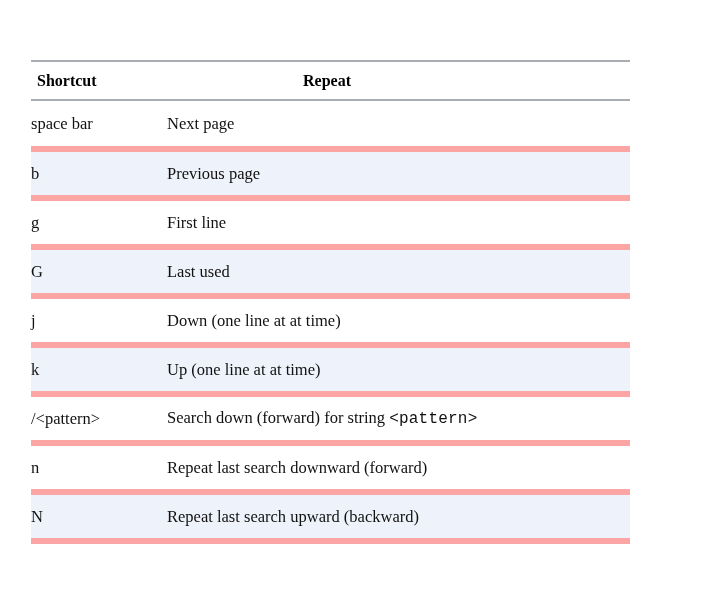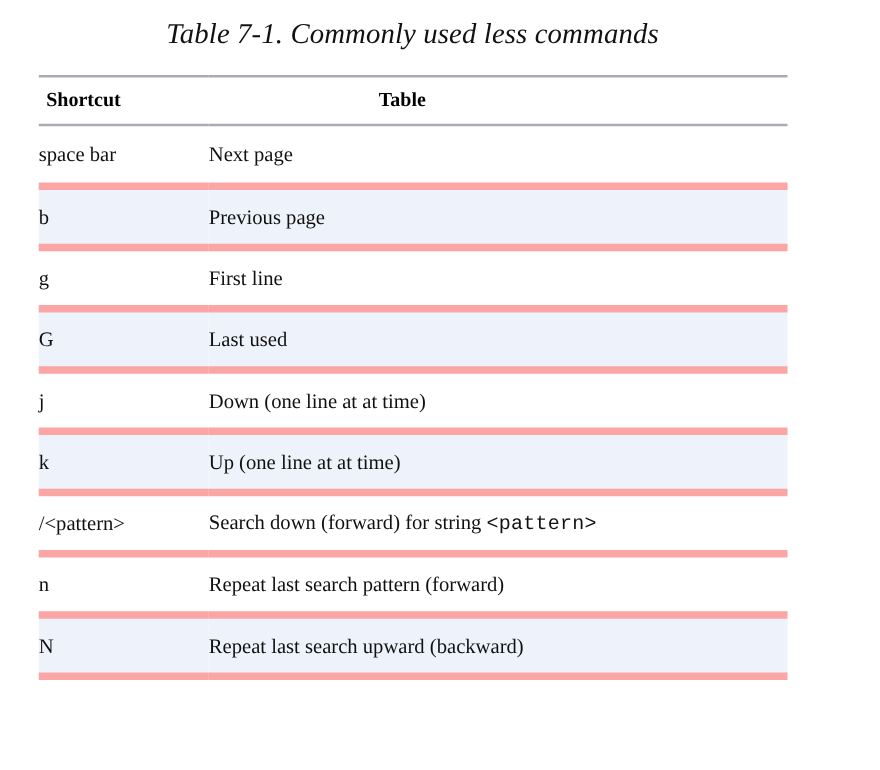--- a/index.html
+++ b/index.html
@@ -114,32 +114,31 @@
     font-size: 16px;
     letter-spacing: 0.2px;
     color: #111111;
   }
 </style>
 </head>
 <body>
 
 <div class="page">
 
-  <div class="table-title">Table 7-1. Commonly used less commands</div>
 
   <div class="table-wrap">
     <table class="cmd-table">
       <colgroup>
         <col class="col-shortcut">
         <col class="col-action">
       </colgroup>
       <thead>
         <tr>
           <th class="th-shortcut">Shortcut</th>
-          <th class="th-action">Table</th>
+          <th class="th-action">Repeat</th>
         </tr>
       </thead>
       <tbody id="table-body">
           <tr class="row-plain">
             <td class="cell-shortcut">space bar</td>
             <td class="cell-action"><span class="action-inner"><span>Next page</span></span></td>
           </tr>
           <tr class="row-shaded">
             <td class="cell-shortcut">b</td>
             <td class="cell-action"><span class="action-inner"><span>Previous page</span></span></td>
@@ -159,21 +158,21 @@
           <tr class="row-shaded">
             <td class="cell-shortcut">k</td>
             <td class="cell-action"><span class="action-inner"><span>Up (one line at at time)</span></span></td>
           </tr>
           <tr class="row-plain">
             <td class="cell-shortcut">/&lt;pattern&gt;</td>
             <td class="cell-action"><span class="action-inner"><span>Search down (forward) for string </span><span class="mono">&lt;pattern&gt;</span></span></td>
           </tr>
           <tr class="row-plain">
             <td class="cell-shortcut">n</td>
-            <td class="cell-action"><span class="action-inner"><span>Repeat last search pattern (forward)</span></span></td>
+            <td class="cell-action"><span class="action-inner"><span>Repeat last search downward (forward)</span></span></td>
           </tr>
           <tr class="row-shaded">
             <td class="cell-shortcut">N</td>
             <td class="cell-action"><span class="action-inner"><span>Repeat last search upward (backward)</span></span></td>
           </tr>
         </tbody>
     </table>
   </div>
 
 </div>

